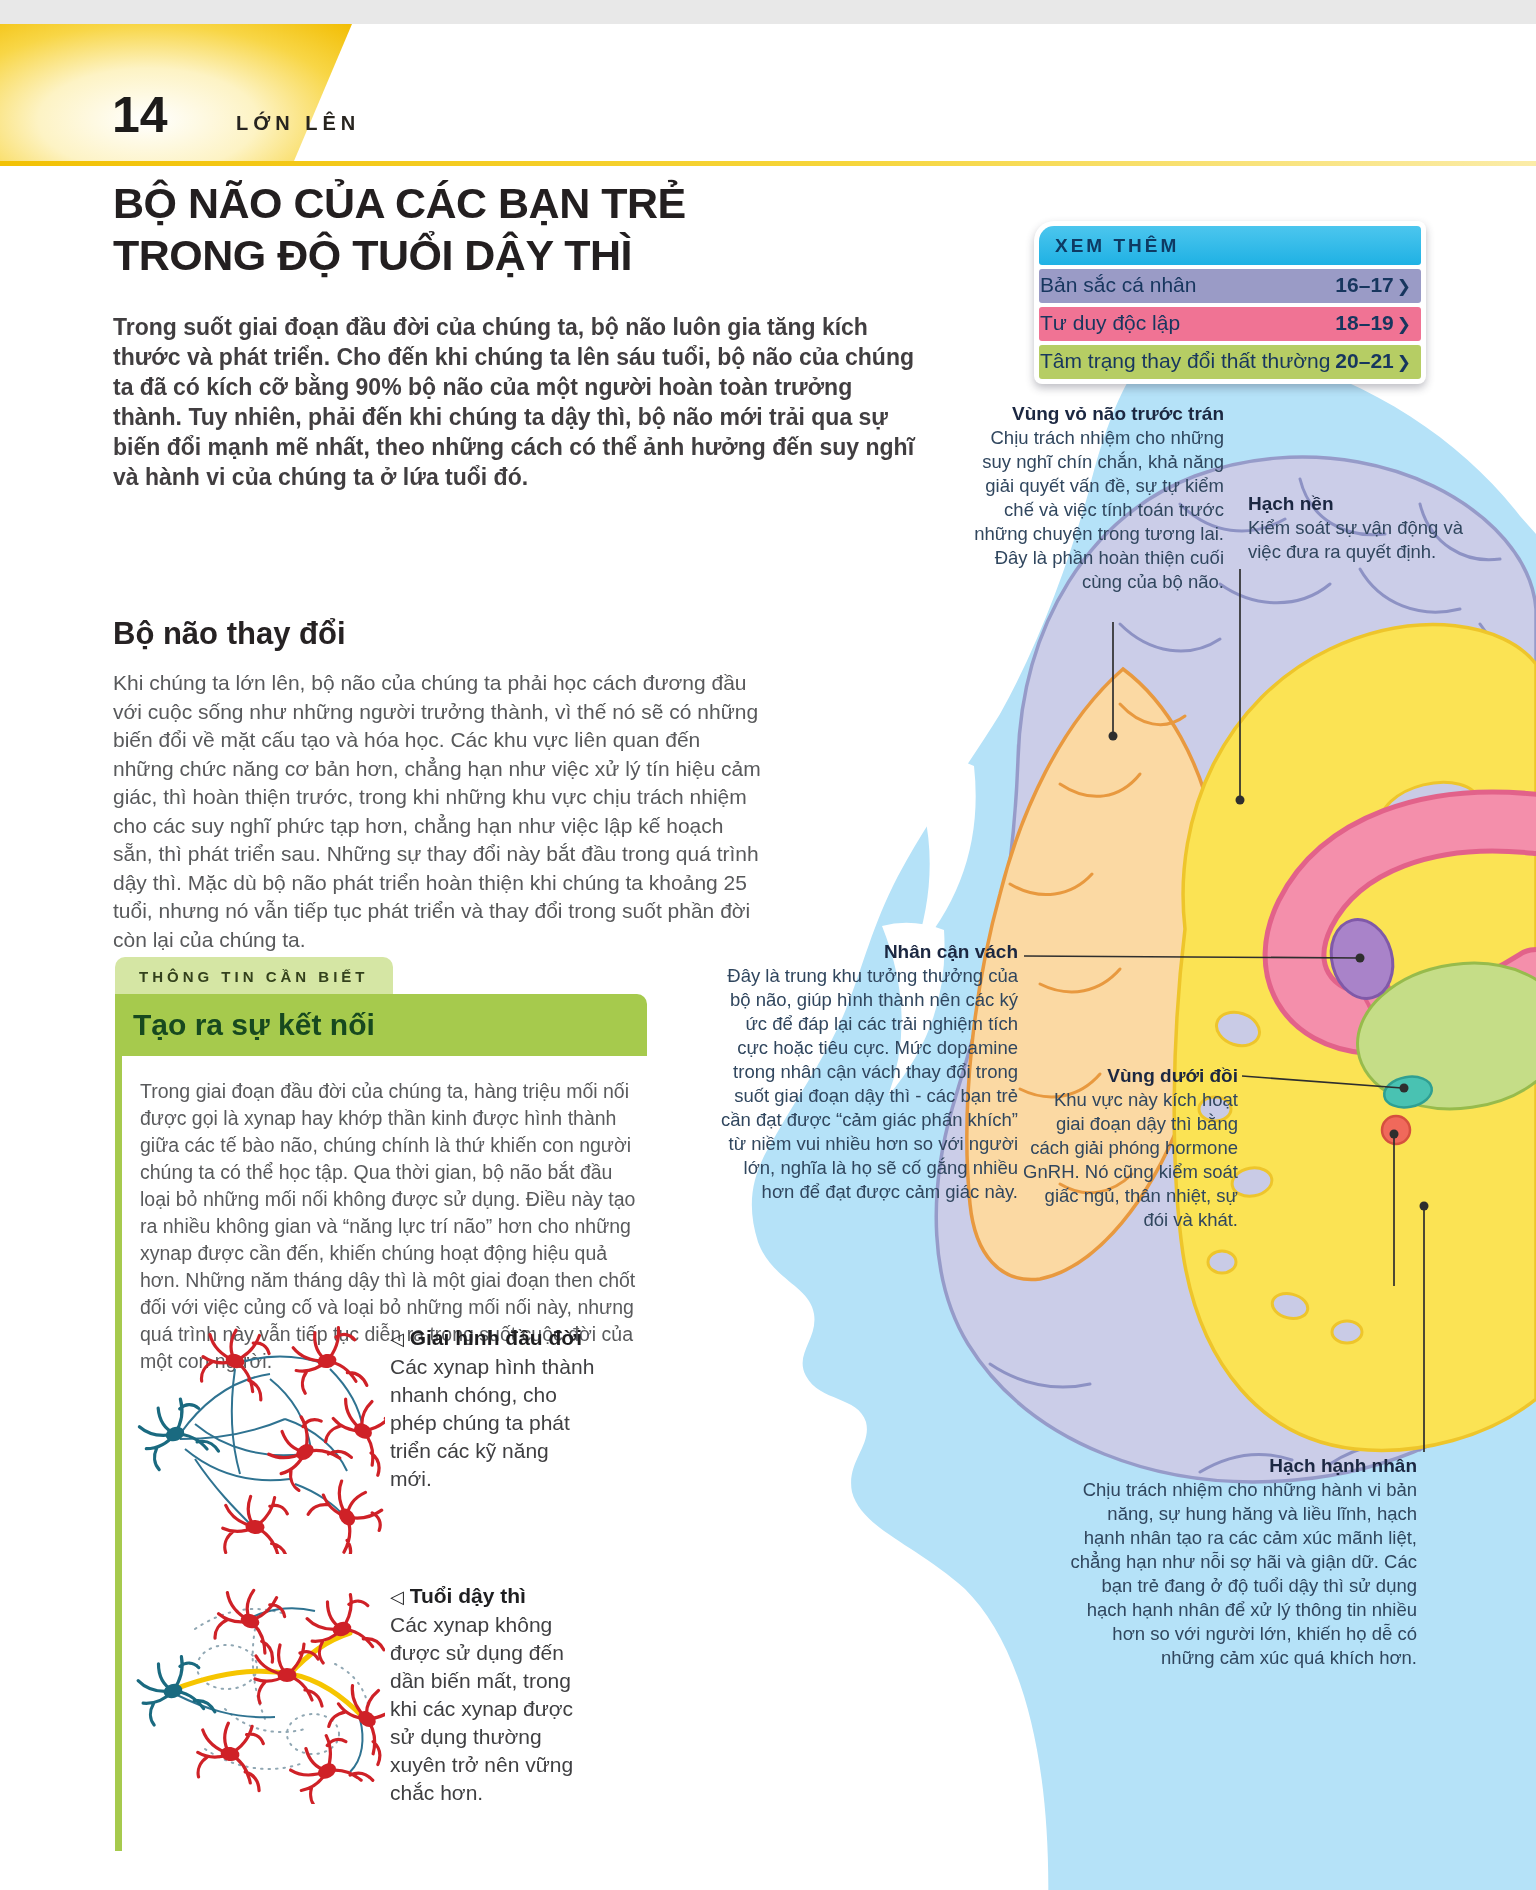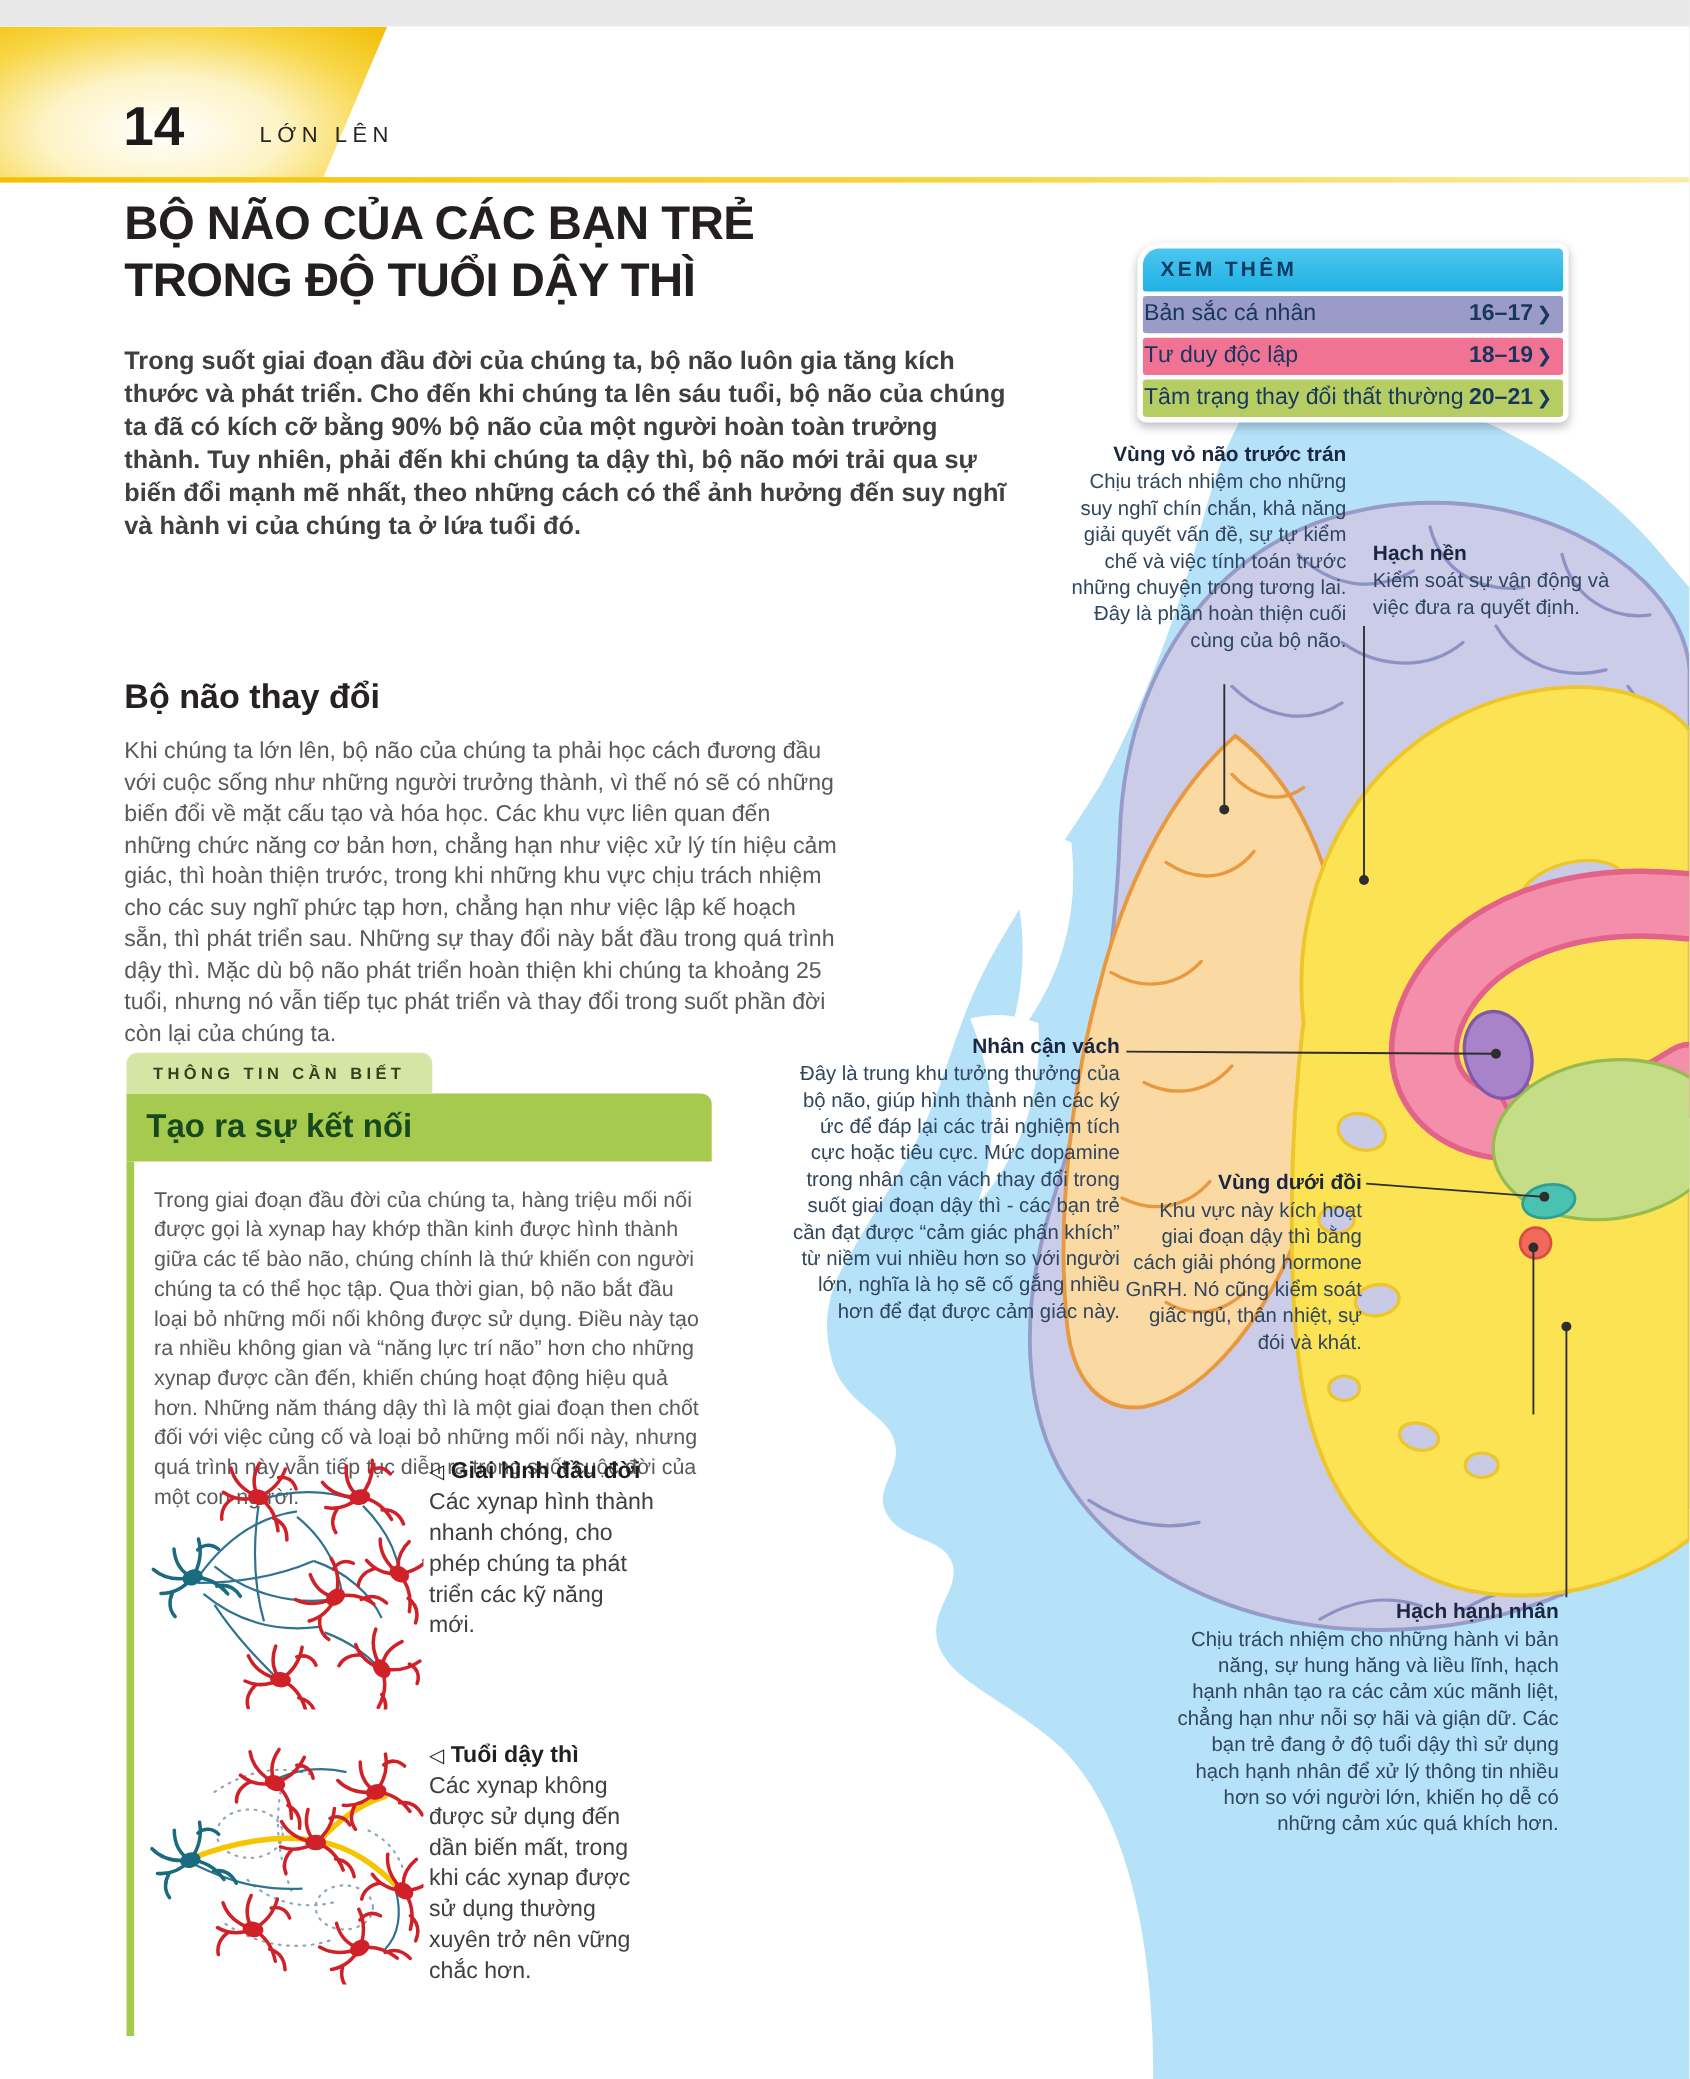--- a/index.html
+++ b/index.html
@@ -5,21 +5,21 @@
   html,body{margin:0;padding:0;background:#e8e8e8;}
   .page{position:relative;width:1536px;height:1890px;background:#ffffff;overflow:hidden;
         font-family:"Liberation Sans","DejaVu Sans",sans-serif;margin-top:24px;}
   .abs{position:absolute;}
 
   
   .corner{left:0;top:0;width:352px;height:137px;
     background:radial-gradient(ellipse at 42% 70%, #ffffff 0%, #fdf3c4 38%, #f8d646 70%, #f2bd02 100%);
     clip-path:polygon(0 0,100% 0,calc(100% - 58px) 100%,0 100%);}
   .page-number{left:112px;top:62px;font-size:50px;font-weight:bold;color:#1d1b1a;}
-  .section-label{left:236px;top:88px;font-size:20px;font-weight:normal;color:#27241f;letter-spacing:5px;text-align:right;}
+  .section-label{left:236px;top:88px;font-size:20px;font-weight:bold;color:#27241f;letter-spacing:5px;text-align:right;}
   .yellow-rule{left:0;top:137px;width:1536px;height:5px;
     background:linear-gradient(to right,#f2c104 0%,#f6d53a 55%,#fbeca8 100%);}
 
   
   .main-title{left:113px;top:153px;width:720px;font-size:43px;line-height:1.22;font-weight:800;
     color:#231f20;letter-spacing:-0.5px;}
   .intro{left:113px;top:288px;width:810px;font-size:23px;line-height:30px;font-weight:bold;color:#413e40;}
   .sec-heading{left:113px;top:592px;font-size:31px;font-weight:bold;color:#262223;}
   .sec-body{left:113px;top:645px;width:648px;font-size:21px;line-height:28.5px;color:#58595b;}
 

